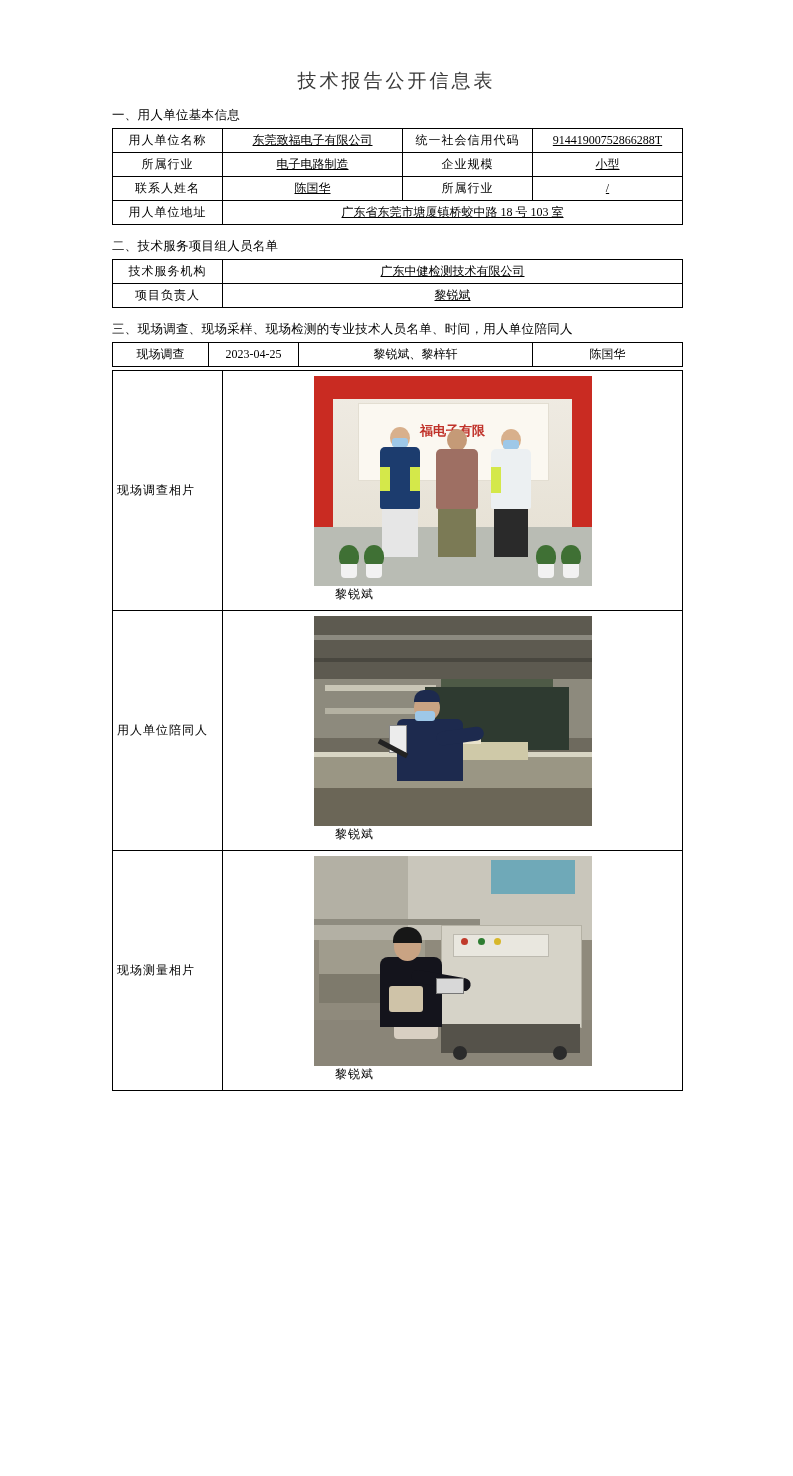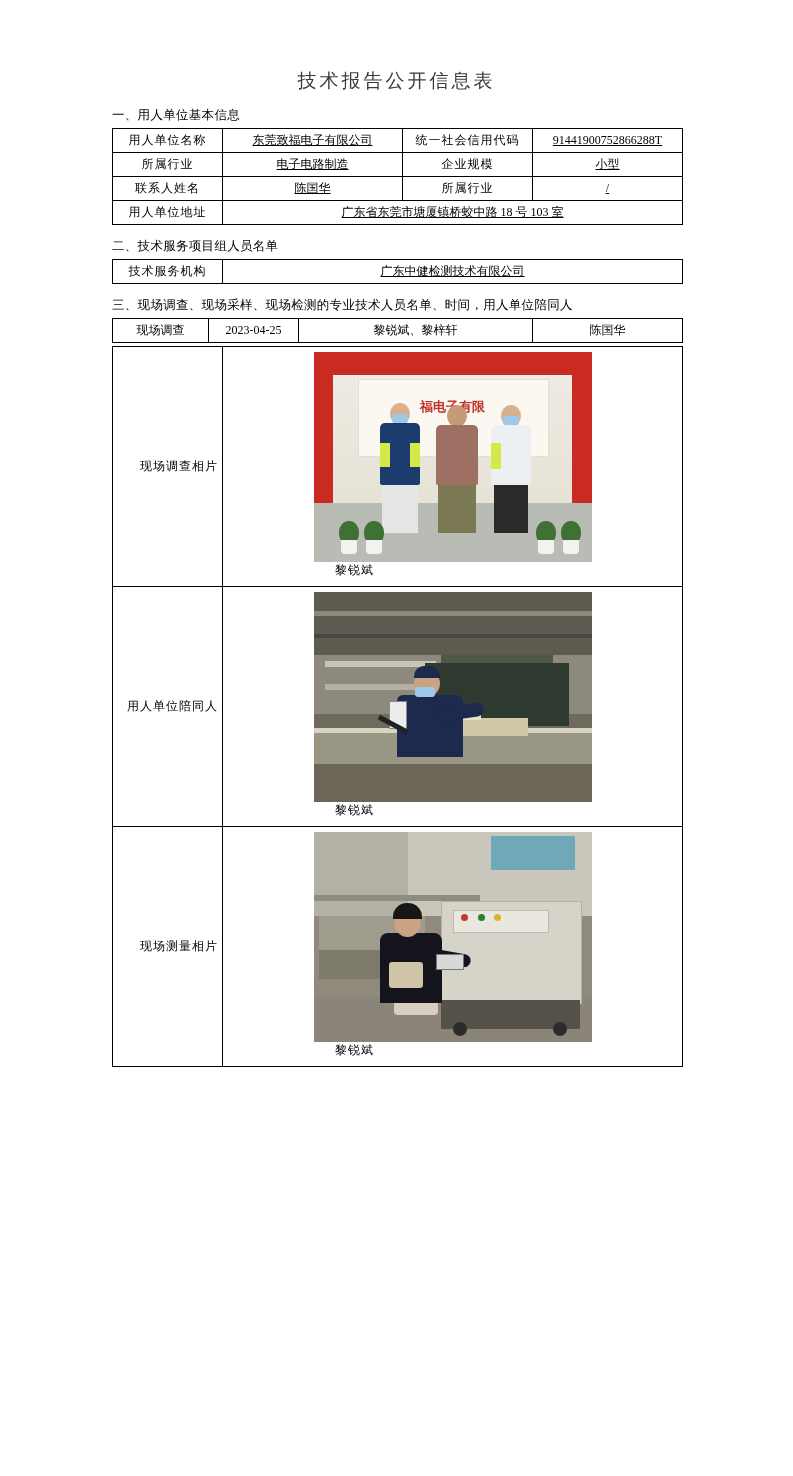--- a/index.html
+++ b/index.html
@@ -79,21 +79,21 @@
   .t3 col.c4 { width: 150px; }
   
   .t4 { margin-top: 3px; }
   .t4 col.c1 { width: 110px; }
   .t4 col.c2 { width: 460px; }
   .t4 td {
     white-space: normal;
     vertical-align: middle;
   }
   .photo-label-cell {
-    text-align: right;
+    text-align: left;
     letter-spacing: 1px;
   }
   .photo-cell {
     height: 296px;
     padding: 0;
     position: relative;
   }
   .photo-inner {
     height: 100%;
     display: flex;
@@ -276,20 +276,24 @@
   <div class="section-heading">二、技术服务项目组人员名单</div>
   <table class="grid t2">
     <colgroup>
         <col class="c1">
         <col class="c2">
       </colgroup>
     <tbody>
       <tr>
         <td class="lbl">技术服务机构</td>
         <td class="val">广东中健检测技术有限公司</td>
+      </tr>
+      <tr>
+        <td class="lbl">项目负责人</td>
+        <td class="val">黎锐斌</td>
       </tr>
     </tbody>
   </table>
 
   <div class="section-heading">三、现场调查、现场采样、现场检测的专业技术人员名单、时间，用人单位陪同人</div>
   <table class="grid t3">
     <colgroup>
         <col class="c1">
         <col class="c2">
         <col class="c3">

